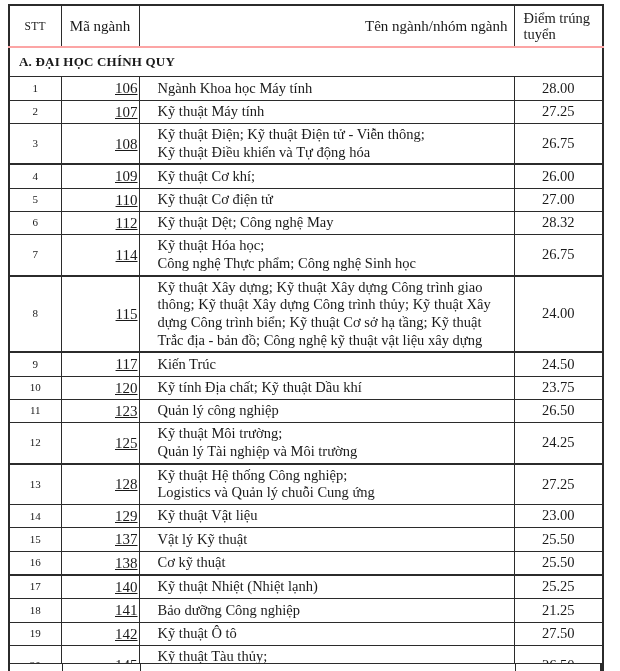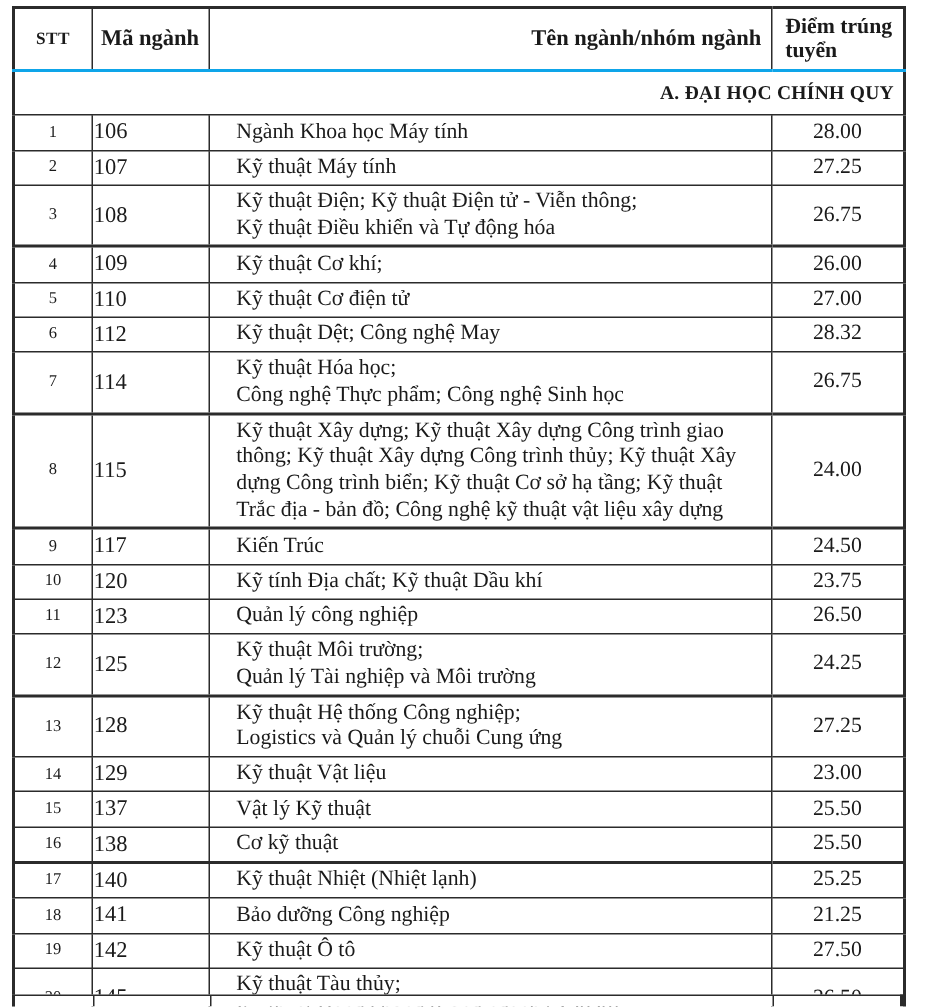--- a/index.html
+++ b/index.html
@@ -42,22 +42,22 @@
   }
 
   
   col.c-stt    { width: 52px; }
   col.c-code   { width: 78px; }
   col.c-name   { width: 375px; }
   col.c-score  { width: 89px; }
 
   
   tr.head-row th {
-    font-weight: bold;
-    border-bottom: 2px solid #0ea5e9;
+    font-weight: normal;
+    border-bottom: 2px solid #fca5a5;
     border-top: 2px solid #2b2b2b;
     line-height: 1.12;
   }
   tr.head-row th.h-stt {
     text-align: center;
     font-size: 11.5px;
     letter-spacing: 0.3px;
     border-left: 2px solid #2b2b2b;
     padding: 4px 2px;
   }
@@ -76,43 +76,44 @@
     padding: 4px 6px 4px 9px;
     border-right: 2px solid #2b2b2b;
     border-radius: 11px;
   }
 
   
   tr.section-row td {
     border-left: 2px solid #2b2b2b;
     border-right: 2px solid #2b2b2b;
     border-bottom: 1px solid #2b2b2b;
-    text-align: right;
+    text-align: left;
     font-weight: bold;
     font-size: 13px;
     padding: 4px 6px 4px 9px;
     letter-spacing: 0.2px;
     height: 20px;
     margin-top: 16px;
   }
 
   
   tr.data-row td {
     line-height: 1.22;
   }
   tr.data-row td.d-stt {
     text-align: center;
     font-size: 11px;
     border-left: 2px solid #2b2b2b;
     padding: 2px 1px;
   }
   tr.data-row td.d-code {
-    text-align: left;
+    text-align: right;
     font-size: 15px;
     padding: 2px 1px;
+    text-decoration: underline;
   }
   tr.data-row td.d-name {
     text-align: left;
     font-size: 14.5px;
     padding: 2px 6px 2px 18px;
     white-space: pre-line;
   }
   tr.data-row td.d-score {
     text-align: center;
     font-size: 14.5px;

